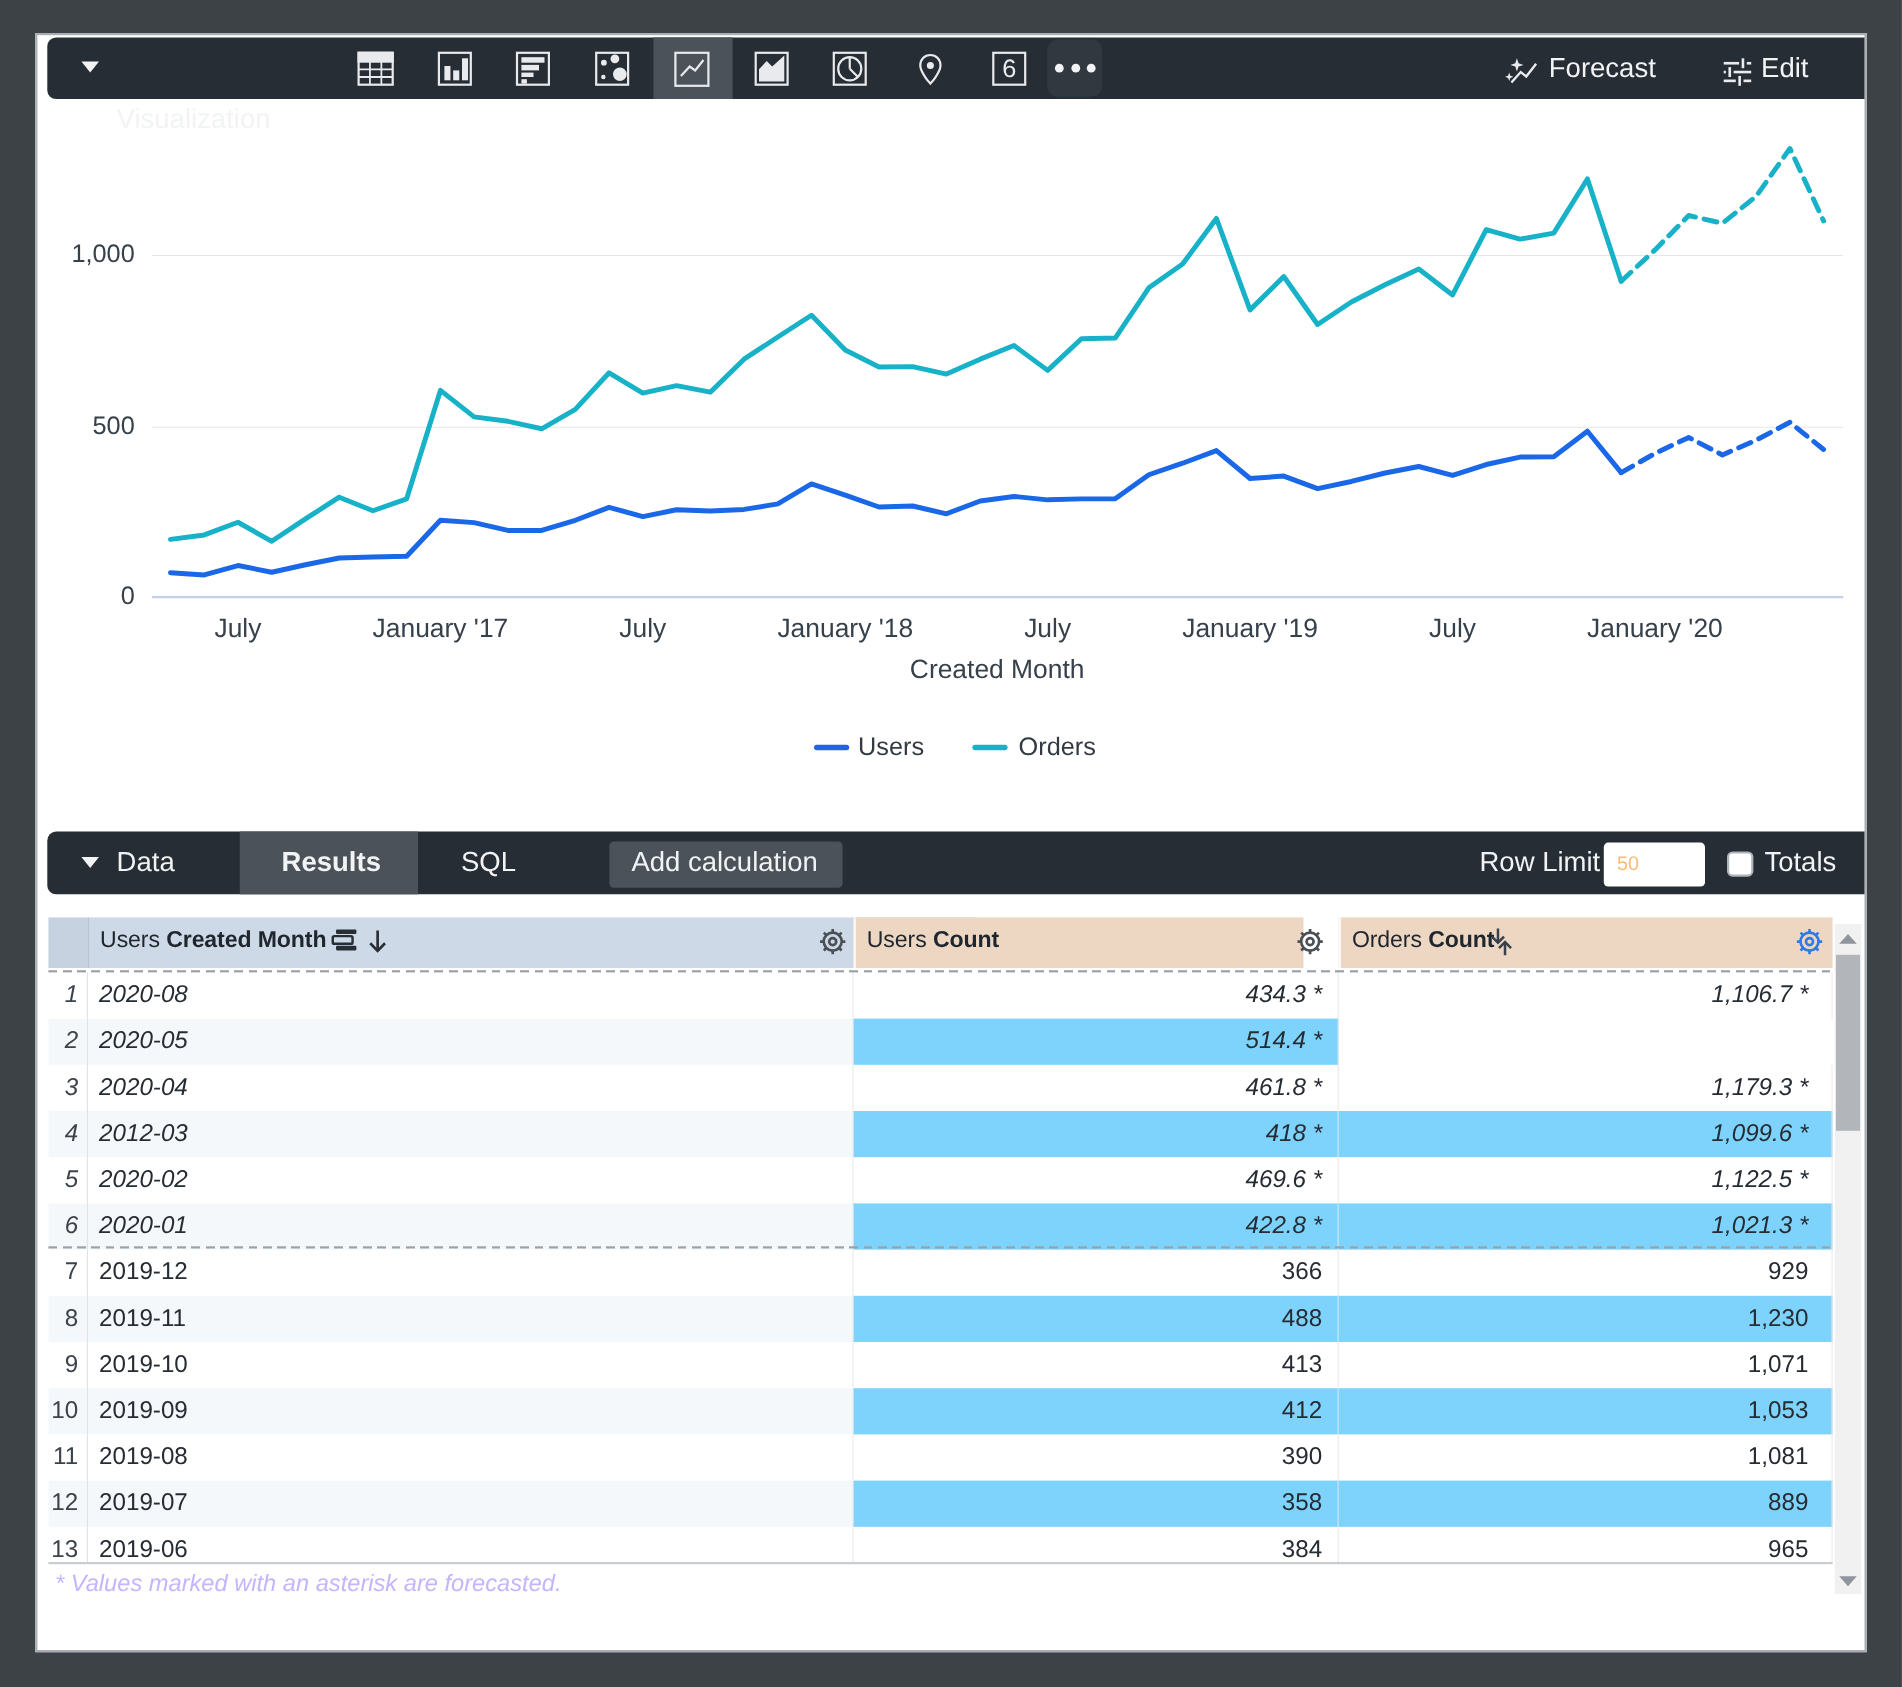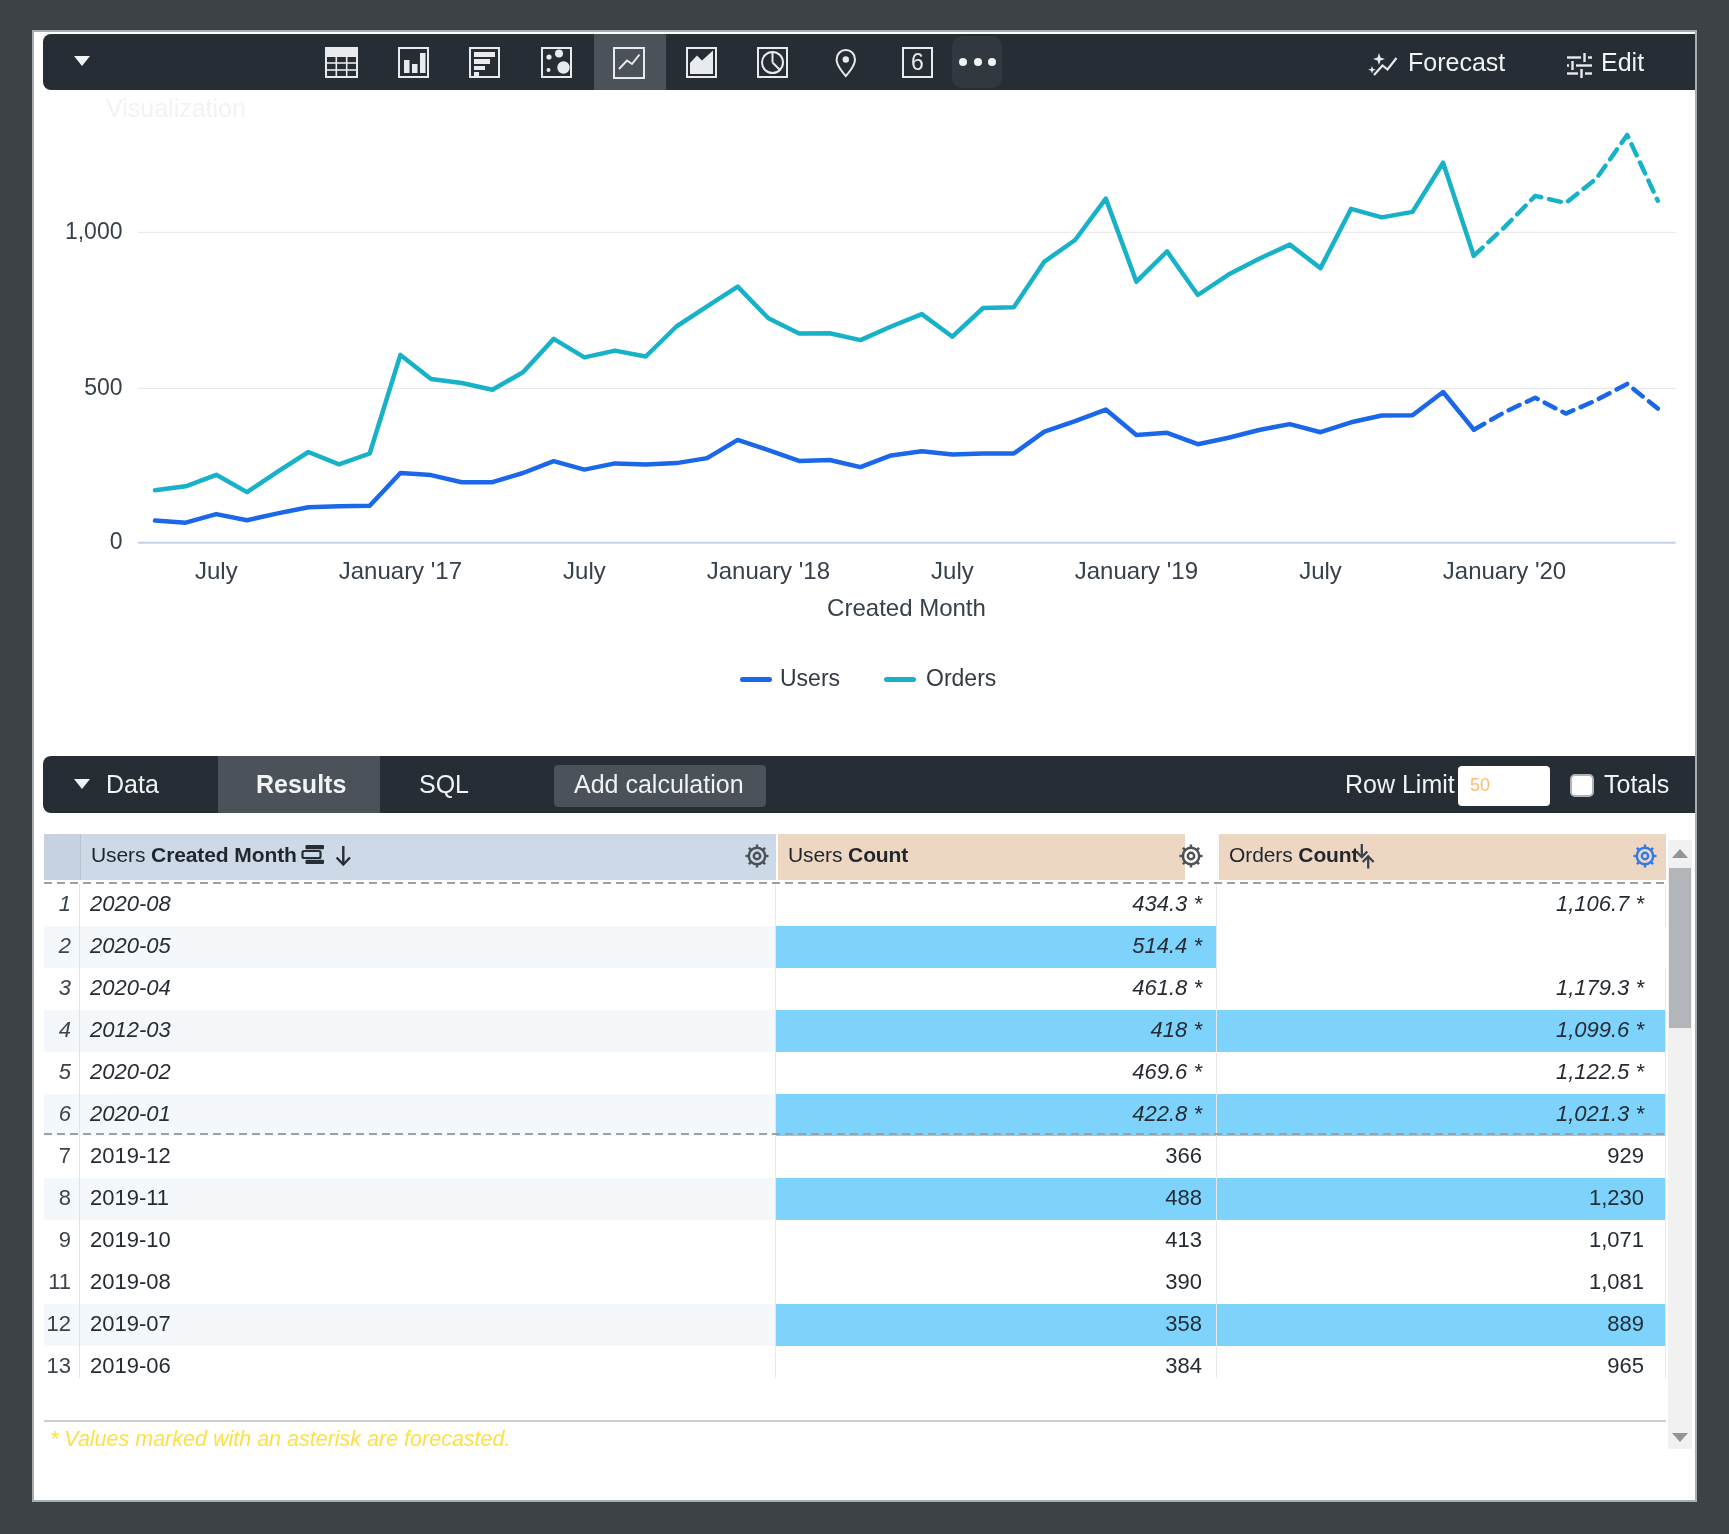--- a/index.html
+++ b/index.html
@@ -280,20 +280,26 @@
       <span class="cell cdim">2019-11</span>
       <span class="cell cusr">488</span>
       <span class="cell cord">1,230</span>
     </div>
   <div class="row" style="position:relative;">
       <span class="cell cnum">9</span>
       <span class="cell cdim">2019-10</span>
       <span class="cell cusr">413</span>
       <span class="cell cord">1,071</span>
     </div>
+  <div class="row stripeA" style="position:relative;">
+      <span class="cell cnum">10</span>
+      <span class="cell cdim">2019-09</span>
+      <span class="cell cusr">412</span>
+      <span class="cell cord">1,053</span>
+    </div>
   <div class="row" style="position:relative;">
       <span class="cell cnum">11</span>
       <span class="cell cdim">2019-08</span>
       <span class="cell cusr">390</span>
       <span class="cell cord">1,081</span>
     </div>
   <div class="row stripeA" style="position:relative;">
       <span class="cell cnum">12</span>
       <span class="cell cdim">2019-07</span>
       <span class="cell cusr">358</span>
@@ -303,18 +309,18 @@
       <span class="cell cnum">13</span>
       <span class="cell cdim">2019-06</span>
       <span class="cell cusr">384</span>
       <span class="cell cord">965</span>
     </div>
 </div>
 
 <div class="abs dash" style="top:882px;"></div>
 <div class="abs dash" style="top:1133px;"></div>
 <div class="abs" style="left:44px;top:1420px;width:1622px;height:1.5px;background:#c9cdd1;"></div>
-<div class="abs" style="left:50px;top:1427px;font-size:21.5px;font-style:italic;color:#fde047;">* Values marked with an asterisk are forecasted.</div>
+<div class="abs" style="left:50px;top:1427px;font-size:21.5px;font-style:italic;color:#c4b5fd;">* Values marked with an asterisk are forecasted.</div>
 
 <div class="abs" style="left:1668px;top:840px;width:24px;height:609px;background:#f1f1f1;"></div>
 <div class="abs" style="left:1672px;top:849px;width:0;height:0;border-left:8px solid transparent;border-right:8px solid transparent;border-bottom:9px solid #8f959a;"></div>
 <div class="abs" style="left:1669px;top:868px;width:22px;height:160px;background:#b2b6ba;"></div>
 <div class="abs" style="left:1672px;top:1433px;width:0;height:0;border-left:8px solid transparent;border-right:8px solid transparent;border-top:9px solid #8f959a;"></div>
 
 </body></html>

